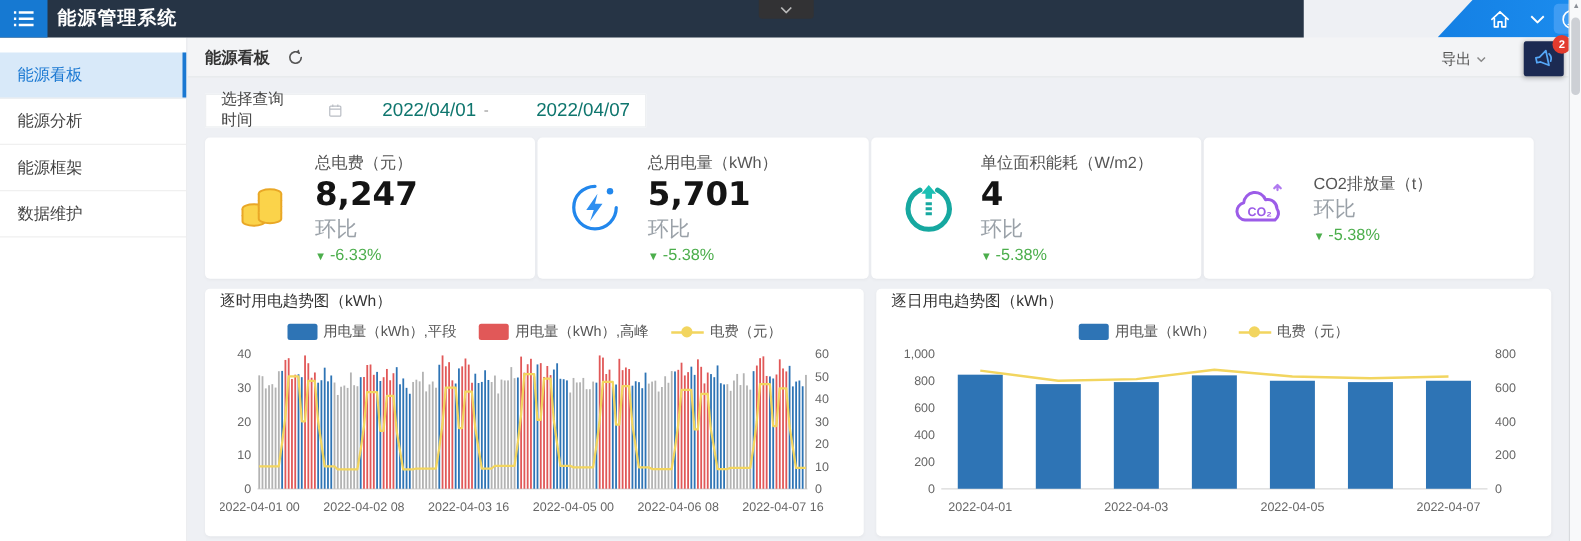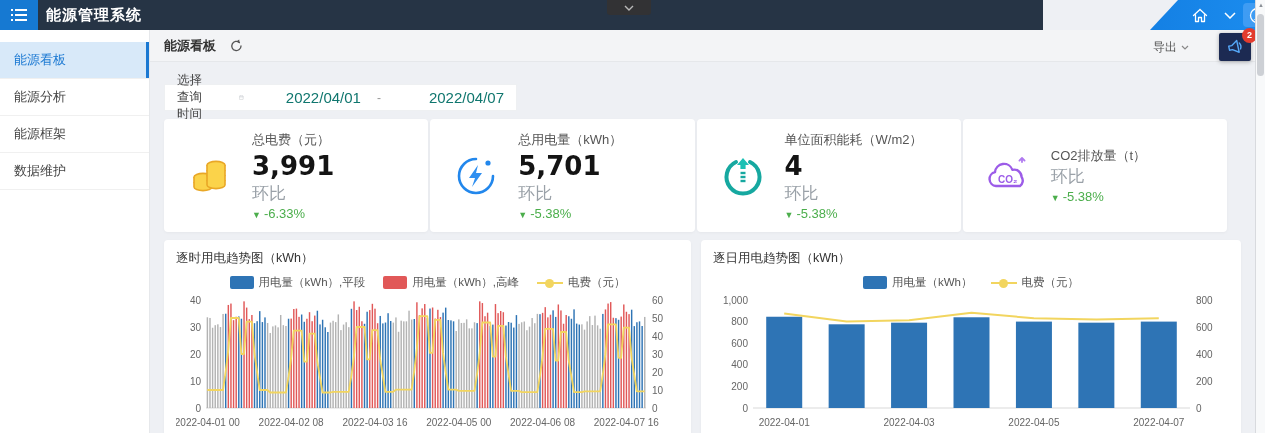--- a/index.html
+++ b/index.html
@@ -30,37 +30,37 @@
   
   .main { position:absolute; left:150px; top:30px; width:1105px; height:403px; background:#eef0f4; }
   .crumb-bar { position:relative; height:32px; background:#f3f4f6; border-bottom:1px solid #e5e7ea; display:flex; align-items:center; padding:0 14px; }
   .crumb-title { font-size:13px; font-weight:bold; color:#333; }
   .refresh-btn { margin-left:14px; cursor:pointer; display:flex; }
   .export-ctl { position:absolute; right:66px; top:9px; font-size:12px; color:#555; cursor:pointer; display:flex; align-items:center; gap:4px; }
   .notif-btn { position:absolute; right:4px; top:3px; width:32px; height:28px; background:#1c2a52; border-radius:2px; box-shadow:0 1px 4px rgba(0,0,0,.3); display:flex; align-items:center; justify-content:center; cursor:pointer; z-index:30; }
   .notif-badge { position:absolute; top:-5px; right:-6px; min-width:15px; height:15px; border-radius:8px; background:#e23b2e; color:#fff; font-size:9px; line-height:15px; text-align:center; font-weight:bold; }
 
   .date-bar { margin:8px 14px 0; }
-  .date-box { display:inline-flex; align-items:center; gap:10px; background:#fff; border:1px solid #eef0f2; height:27px; padding:0 12px; width:353px; cursor:pointer; }
+  .date-box { display:inline-flex; align-items:center; background:#fff; border:1px solid #eef0f2; height:27px; padding:0 12px; width:353px; cursor:pointer; }
   .date-label { font-size:12.5px; color:#444; margin-right:26px; }
   .date-val { font-size:15px; color:#0f766e;margin-left:32px; }
   .date-sep { font-size:12px; color:#999; margin:0 6px; }
 
   .kpi-row { display:flex; gap:2px; margin:8px 14px 0; padding-right:14px; }
   .kpi-card { flex:1; background:#fff; border-radius:4px; height:113px; box-shadow:0 1px 3px rgba(0,0,0,.04); display:flex; align-items:center; padding:0 10px 0 20px; }
   .kpi-icon { width:52px; display:flex; justify-content:center; flex-shrink:0; }
   .kpi-text { margin-left:16px; }
   .kpi-label { font-size:13px; color:#555; }
   .kpi-value { font-size:26px; font-weight:bold; color:#141414; margin:2px 0 1px; font-family:"DejaVu Sans",sans-serif; }
   .kpi-hb { font-size:17px; color:#9aa1a8; }
   .kpi-chg { font-size:13px; color:#4cae4c; margin-top:1px; }
   .kpi-chg .tri { font-size:9px; margin-right:3px; }
 
   .charts-row { display:flex; gap:10px; margin:8px 14px 0; }
-  .chart-card { background:#fff; border-radius:4px; height:198px; padding:10px 12px 6px; box-shadow:0 1px 3px rgba(0,0,0,.04); }
+  .chart-card { background:#fff; border-radius:4px; height:198px; padding:2px 12px 6px; box-shadow:0 1px 3px rgba(0,0,0,.04); }
   .chart-card.left { width:527px; flex-shrink:0; }
   .chart-card.right { flex:1; }
   .chart-title { font-size:12.5px; color:#333; }
   .chart-legend { display:flex; justify-content:center; align-items:center; gap:18px; margin-top:8px; height:15px; }
   .leg-item { display:flex; align-items:center; gap:5px; font-size:11.5px; color:#555; cursor:pointer; }
   .leg-rect { width:24px; height:13px; border-radius:2px; }
   .leg-line { position:relative; width:26px; height:13px; }
   .leg-line .ln { position:absolute; top:6px; left:0; width:26px; height:2px; }
   .leg-line .dt { position:absolute; top:2.5px; left:8.5px; width:9px; height:9px; border-radius:50%; }
   .chart-svg { display:block; margin-top:2px; }
@@ -180,21 +180,21 @@
               <ellipse cx="28" cy="9" rx="9" ry="3.6"></ellipse>
               <path d="M19 9 v5 a9 3.6 0 0 0 18 0 v-5" fill="#fbd34a"></path>
               <path d="M19 14 v5 a9 3.6 0 0 0 18 0 v-5" fill="#fbd34a"></path>
               <path d="M19 19 v5 a9 3.6 0 0 0 18 0 v-5" fill="#fbd34a"></path>
               <path d="M19 24 v5 a9 3.6 0 0 0 18 0 v-5" fill="#fbd34a"></path>
             </g>
           </svg>
         </div>
         <div class="kpi-text">
           <div class="kpi-label">总电费（元）</div>
-          <div class="kpi-value">3,991</div>
+          <div class="kpi-value">8,247</div>
           <div class="kpi-hb">环比</div>
           <div class="kpi-chg"><span class="tri">▼</span><span>-6.33%</span></div>
         </div>
       </div>
       <div class="kpi-card">
         <div class="kpi-icon">
           <svg width="42" height="42" viewBox="0 0 42 42">
             <path d="M21 4 a17 17 0 1 0 17 17" fill="none" stroke="#2287ec" stroke-width="2.6" stroke-linecap="round"></path>
             <circle cx="33" cy="8" r="2.6" fill="#2287ec"></circle>
             <path d="M23 10 L14 23 h6 l-3 9 10 -14 h-6 z" fill="#2f8ff0"></path>

